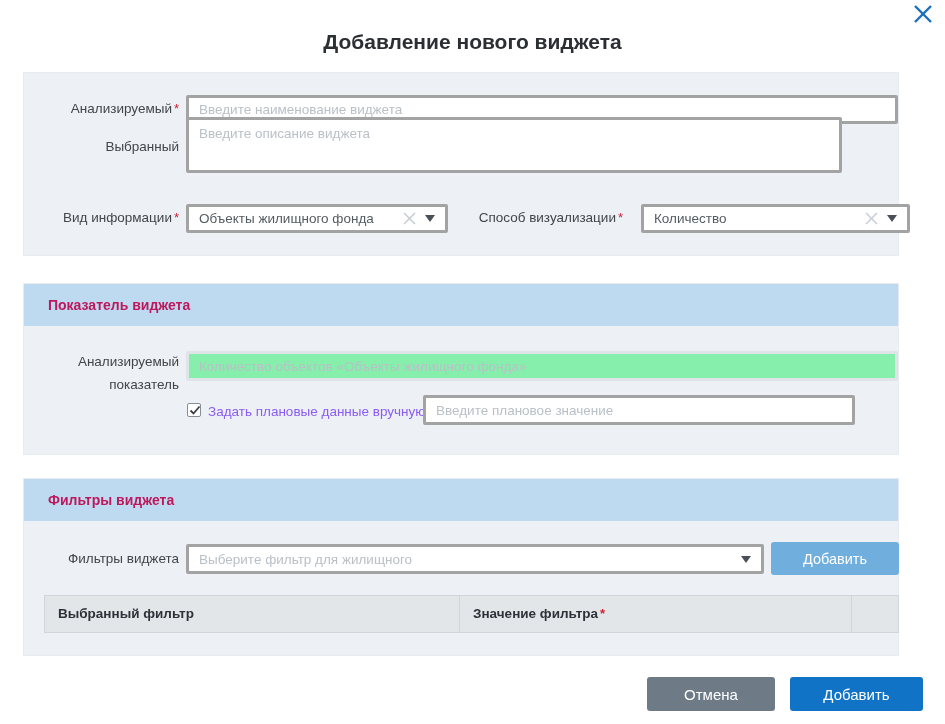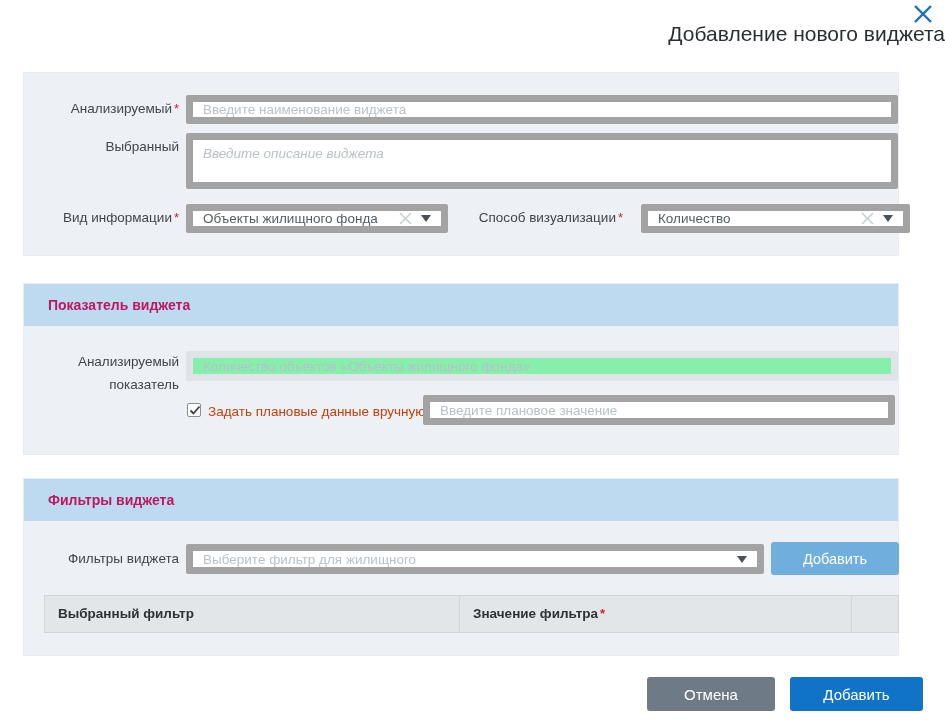--- a/index.html
+++ b/index.html
@@ -1,22 +1,22 @@
 <!DOCTYPE html>
 <html><head>
 <meta charset="utf-8">
 <style>
   * { margin:0; padding:0; box-sizing:border-box; }
   html,body { background:#fff; }
   body { font-family:"Liberation Sans","DejaVu Sans",sans-serif; }
   .modal { position:relative; width:945px; height:724px; background:#fff; overflow:hidden; }
 
   .dialog-title {
-    position:absolute; top:22px; left:0; width:945px;
-    text-align:right; font-size:21px; font-weight:400; color:#2b2f33;
+    position:absolute; top:30px; left:0; width:945px;
+    text-align:center; font-size:21px; font-weight:700; color:#2b2f33;
   }
   .close-btn {
     position:absolute; top:2px; right:9px; width:26px; height:26px;
     background:none; border:none; cursor:pointer; padding:0;
   }
 
   .panel {
     position:absolute; left:23px; width:876px;
     background:#edf1f5; border:1px solid #e7ecf0;
   }
@@ -31,21 +31,21 @@
   }
 
   .lbl {
     position:absolute; left:0; width:155px; text-align:right;
     font-size:13.5px; color:#40464c;
   }
   .req { color:#cc2233; margin-left:2px; font-size:13px; vertical-align:top; }
 
   .inp, .sel, .txt {
     position:absolute; background:#fff;
-    border:7px solid #a3a3a3; border-radius:2px;
+    border:3px solid #a3a3a3; border-radius:2px;
     font-family:"Liberation Sans","DejaVu Sans",sans-serif;
     font-size:13.5px; color:#4a5258;
   }
   .inp { height:29px; padding:0 10px; }
   .txt { height:56px; padding:6px 10px; resize:none; }
   .inp::placeholder, .txt::placeholder { color:#b9c0c7; opacity:1; }
   .inp[disabled] { background:#86efac; border-color:#dfe4e8; }
 
   .sel { height:29px; display:flex; align-items:center; padding:0 10px; cursor:pointer; }
   .sel .sel-value { flex:1; color:#545c63; white-space:nowrap; overflow:hidden; }
@@ -54,21 +54,21 @@
     width:0; height:0; border-left:5.5px solid transparent; border-right:5.5px solid transparent;
     border-top:7px solid #4a5057; cursor:pointer;
   }
 
   .checkbox {
     position:absolute; width:14px; height:14px; background:#fff;
     border:1px solid #878e95; border-radius:2px; cursor:pointer;
   }
   .checkbox .check-icon { visibility:hidden; position:absolute; left:0.5px; top:1px; }
   .checkbox.checked .check-icon { visibility:visible; }
-  .cb-label { position:absolute; font-size:13.5px; color:#c2410c; }
+  .cb-label { position:absolute; font-size:13.5px; color:#8b5cf6; }
 
   .btn {
     border:none; border-radius:3px; color:#fff; cursor:pointer;
     font-family:"Liberation Sans","DejaVu Sans",sans-serif; font-weight:500;
   }
   .btn-add-filter { position:absolute; left:747px; top:63px; width:128px; height:33px; background:#70aede; font-size:14.5px; }
   .btn-cancel { position:absolute; left:647px; top:677px; width:128px; height:34px; background:#6e7b87; font-size:15px; }
   .btn-submit { position:absolute; left:790px; top:677px; width:133px; height:34px; background:#1173c6; font-size:15px; }
 
   .filters-table {
@@ -94,21 +94,21 @@
       <line x1="19" y1="3" x2="3" y2="19" stroke="#1a6fbe" stroke-width="2.4"></line>
     </svg>
   </button>
 
   <section class="panel panel-basic">
 
     <label class="lbl" style="top:28px;"><span>Анализируемый</span><span class="req">*</span></label>
     <input class="inp" style="left: 162px; top: 22px; width: 712px;" placeholder="Введите наименование виджета">
 
     <label class="lbl" style="top:66px;">Выбранный</label>
-    <textarea class="txt" style="left: 162px; top: 60px; width: 712px; font-style: italic;" placeholder="Введите описание виджета"></textarea>
+    <textarea class="txt" style="left: 162px; top: 44px; width: 656px;" placeholder="Введите описание виджета"></textarea>
 
     <label class="lbl" style="top:137px;"><span>Вид информации</span><span class="req">*</span></label>
     <div class="sel" style="left:162px; top:131px; width:262px;">
       <span class="sel-value">Объекты жилищного фонда</span>
       <span class="clear-x">
         <svg width="13" height="13" viewBox="0 0 13 13">
           <line x1="1" y1="1" x2="12" y2="12" stroke="#c6ccd1" stroke-width="1.4"></line>
           <line x1="12" y1="1" x2="1" y2="12" stroke="#c6ccd1" stroke-width="1.4"></line>
         </svg>
       </span>
@@ -134,21 +134,21 @@
     <label class="lbl" style="top:66px; line-height:23px;">Анализируемый показатель</label>
     <input class="inp" style="left: 162px; top: 67px; width: 712px; height: 30px;" disabled="" placeholder="Количество объектов «Объекты жилищного фонда»">
 
     <span class="checkbox checked" style="left:163px; top:119px;">
       <svg class="check-icon" width="12" height="11" viewBox="0 0 12 11">
         <path d="M1.5 5.5 L4.5 8.5 L10.5 1.5" fill="none" stroke="#3a4045" stroke-width="1.8"></path>
       </svg>
     </span>
     <label class="cb-label" style="left:184px; top:120px;">Задать плановые данные вручную</label>
 
-    <input class="inp" style="left: 399px; top: 111px; width: 472px; height: 30px;" placeholder="Введите плановое значение">
+    <input class="inp" style="left: 399px; top: 111px; width: 432px; height: 30px;" placeholder="Введите плановое значение">
   </section>
 
   <section class="panel panel-filters">
     <div class="section-header">Фильтры виджета</div>
 
     <label class="lbl" style="top:72px;">Фильтры виджета</label>
     <div class="sel" style="left:162px; top:65px; width:578px; height:30px;">
       <span class="sel-value" style="color:#b9c0c7;">Выберите фильтр для жилищного</span>
       <span class="caret"></span>
     </div>

